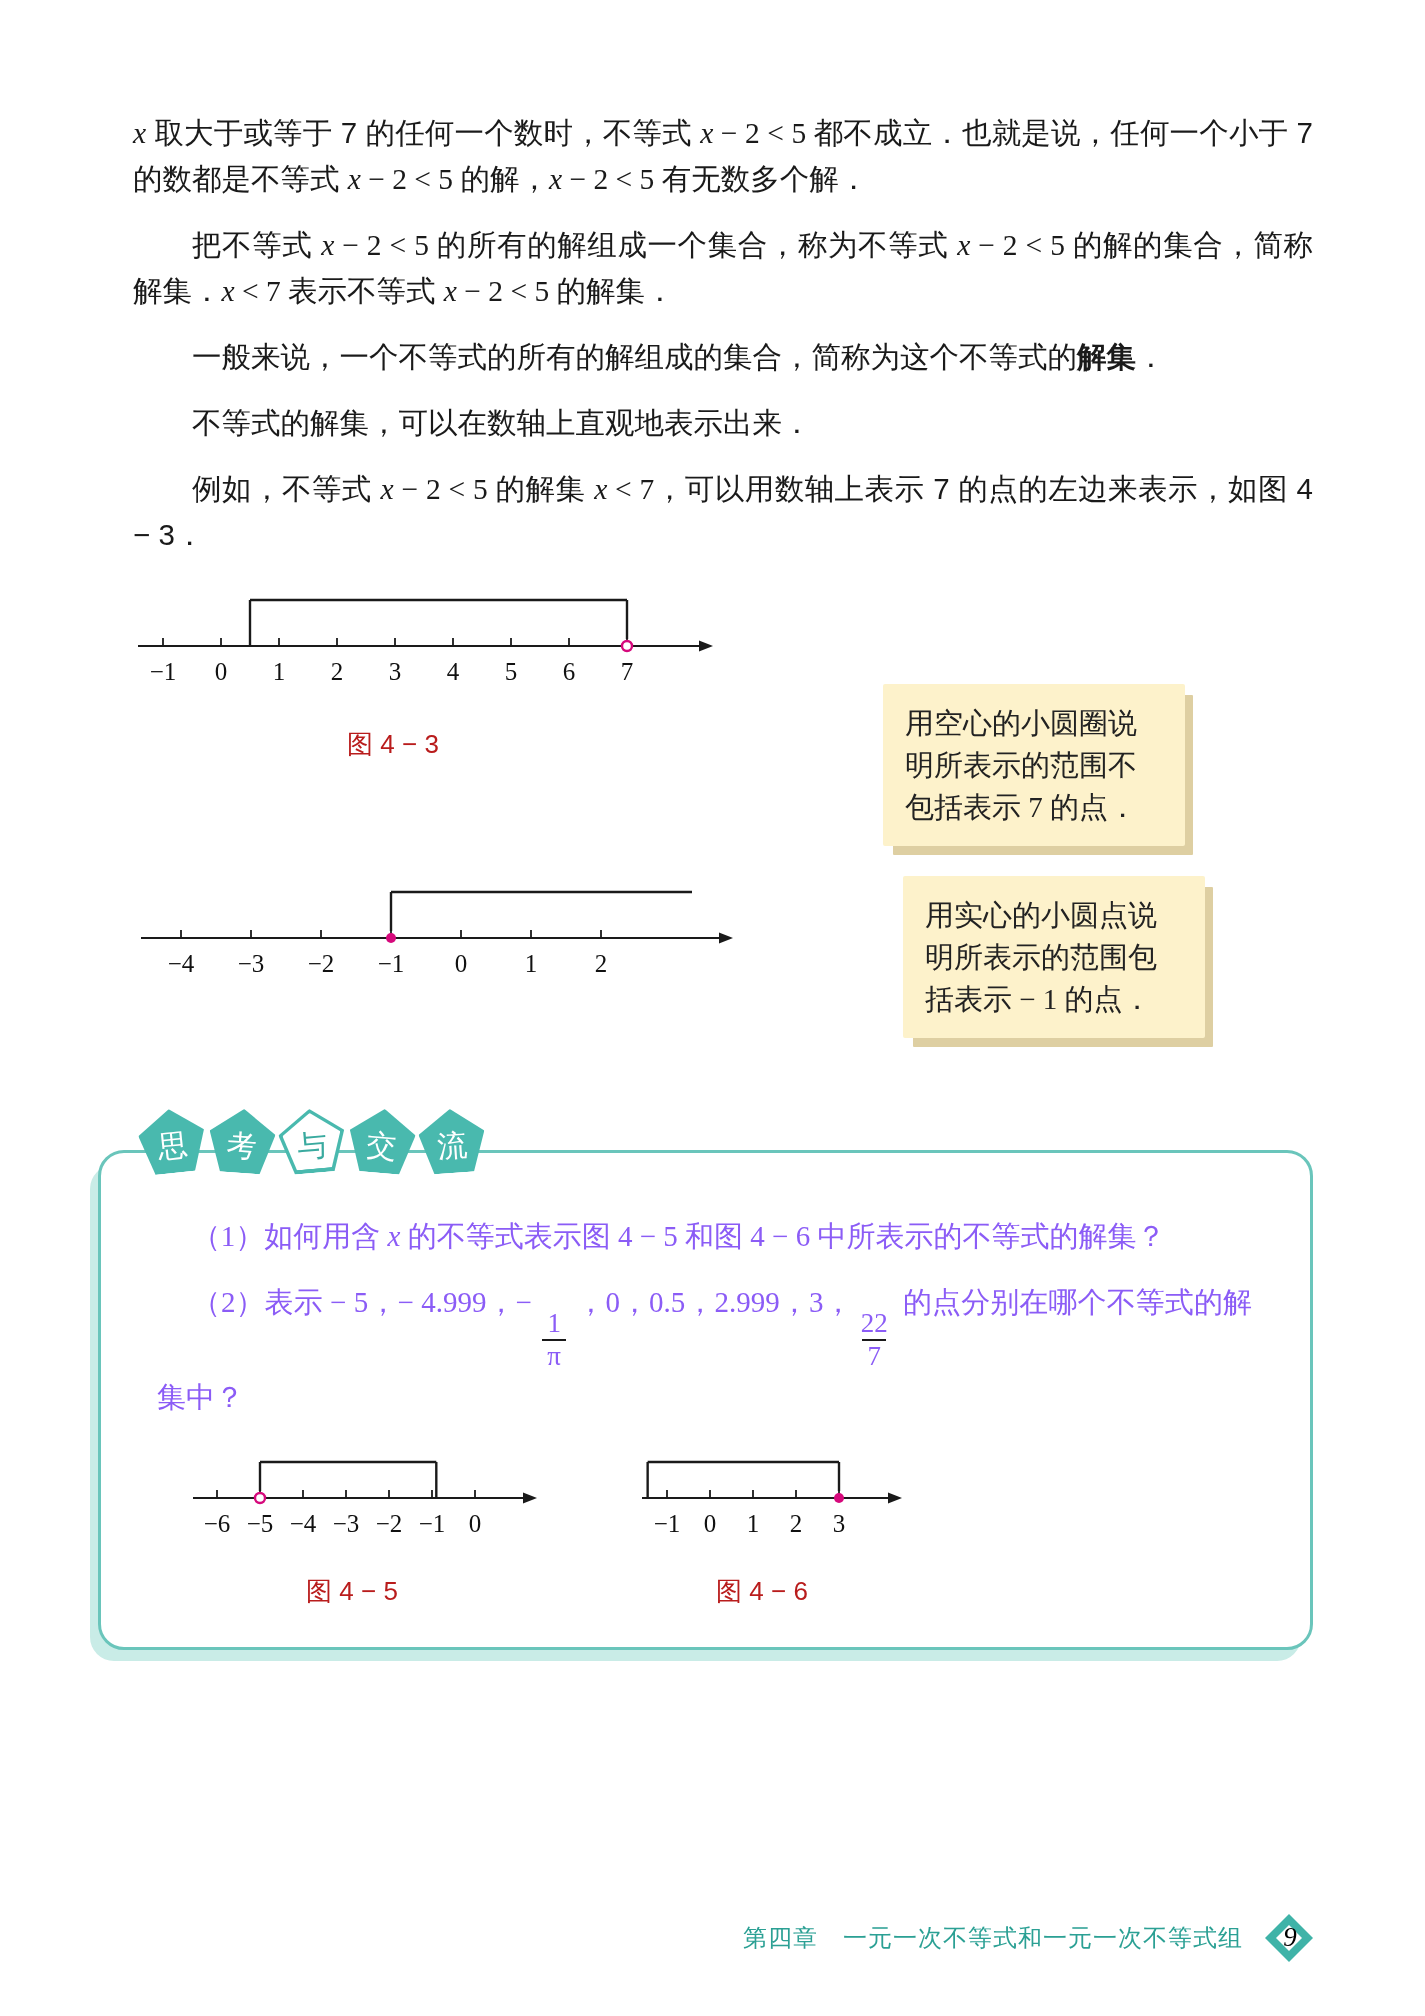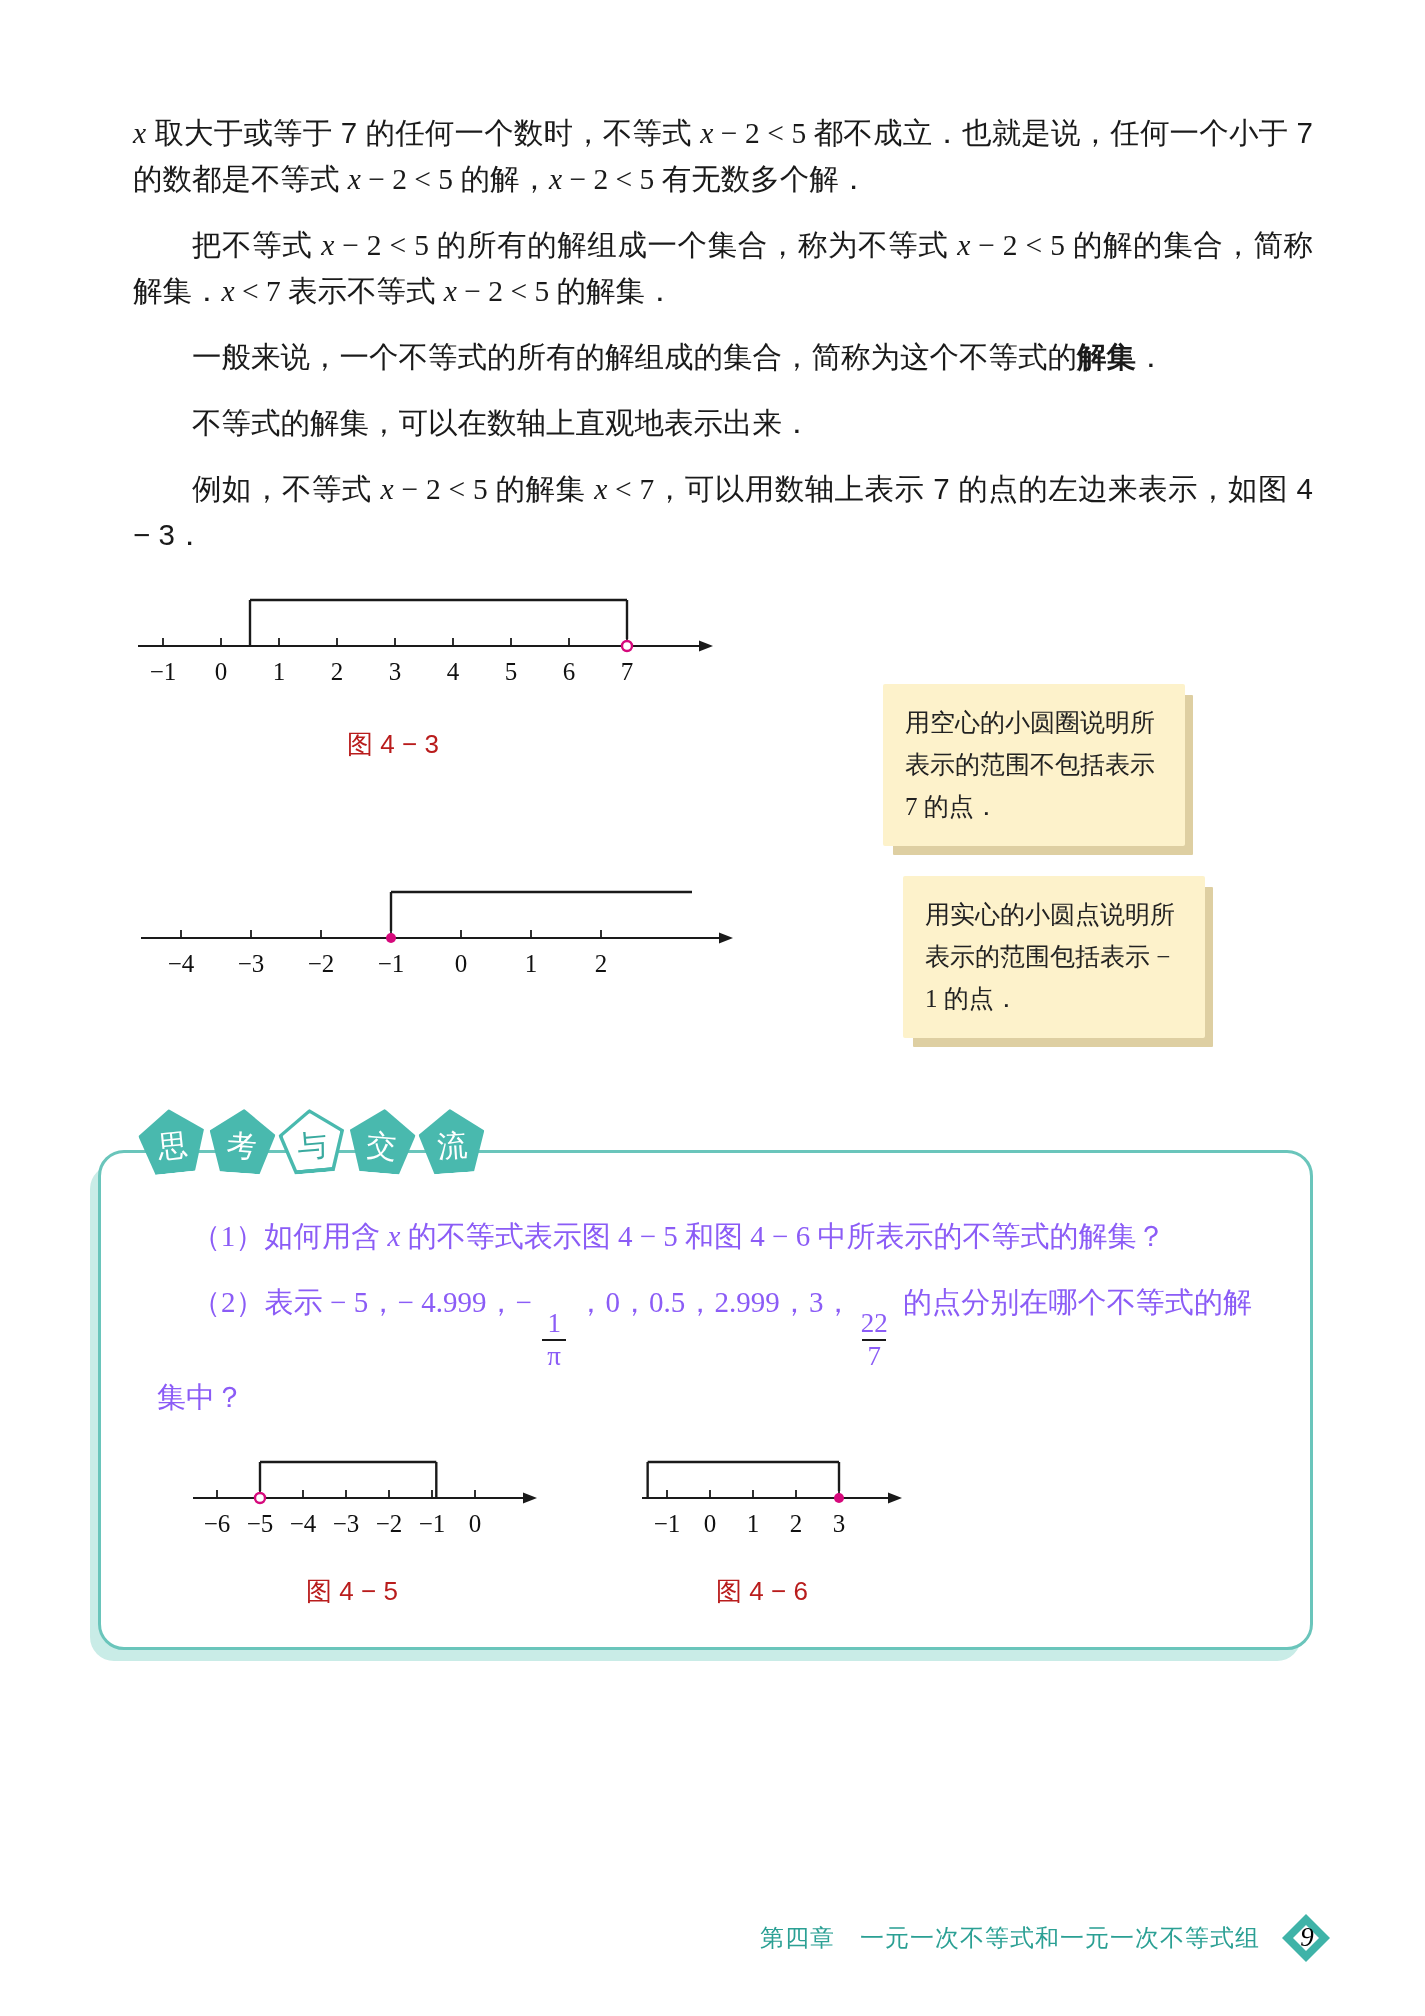--- a/index.html
+++ b/index.html
@@ -15,21 +15,21 @@
   .me{font-family:"Liberation Serif",serif;}
   .bd{font-weight:bold;}
 
   .fig-row{display:flex;align-items:flex-start;margin-top:26px;}
   figure{margin:0;}
   .fig-caption{text-align:center;font-size:26px;margin-top:4px;color:#b91c1c;}
   svg text.tick-label{font-family:"Liberation Serif",serif;font-size:25px;fill:#111;}
 
   .note{
     width:302px;box-sizing:border-box;margin-left:150px;background:#fdf2cb;
-    padding:18px 22px;font-size:25px;line-height:42px;color:#222;
+    padding:18px 22px;font-size:29px;line-height:42px;color:#222;
     font-family:"Liberation Serif",serif;border-radius:2px;
     box-shadow:9px 10px 0 -1px #decfa2;
   }
   .note-offset{margin-top:100px;}
 
   .think-box{
     position:relative;margin-top:112px;margin-left:-35px;width:1215px;box-sizing:border-box;
     border:3px solid #6ac5bb;border-radius:26px;padding:58px 58px 38px 56px;
     box-shadow:-10px 13px 0 -2px #c9ece7;background:#fff;
   }
@@ -54,21 +54,21 @@
     display:inline-flex;flex-direction:column;align-items:center;vertical-align:-20px;
     font-size:27px;line-height:1.15;margin:0 3px;font-family:"Liberation Serif",serif;
     text-indent:0;
   }
   .fnum{padding:0 5px;}
   .fden{border-top:2px solid #1a1a1a;padding:0 5px;}
 
   .inner-figs{display:flex;align-items:flex-start;margin-top:26px;margin-left:30px;}
 
   .footer{
-    position:absolute;right:93px;bottom:52px;display:flex;align-items:center;gap:20px;
+    position:absolute;right:110px;bottom:52px;display:flex;align-items:center;gap:20px;
   }
   .chapter{color:#2ba094;font-size:24px;letter-spacing:1px;}
   .logo{position:relative;width:52px;height:52px;display:inline-block;}
   .pagenum{
     position:absolute;left:50%;top:50%;transform:translate(-42%,-52%);
     font-family:"Liberation Serif",serif;font-style:italic;font-size:27px;color:#000;
   }
 </style>
 </head>
 <body>

